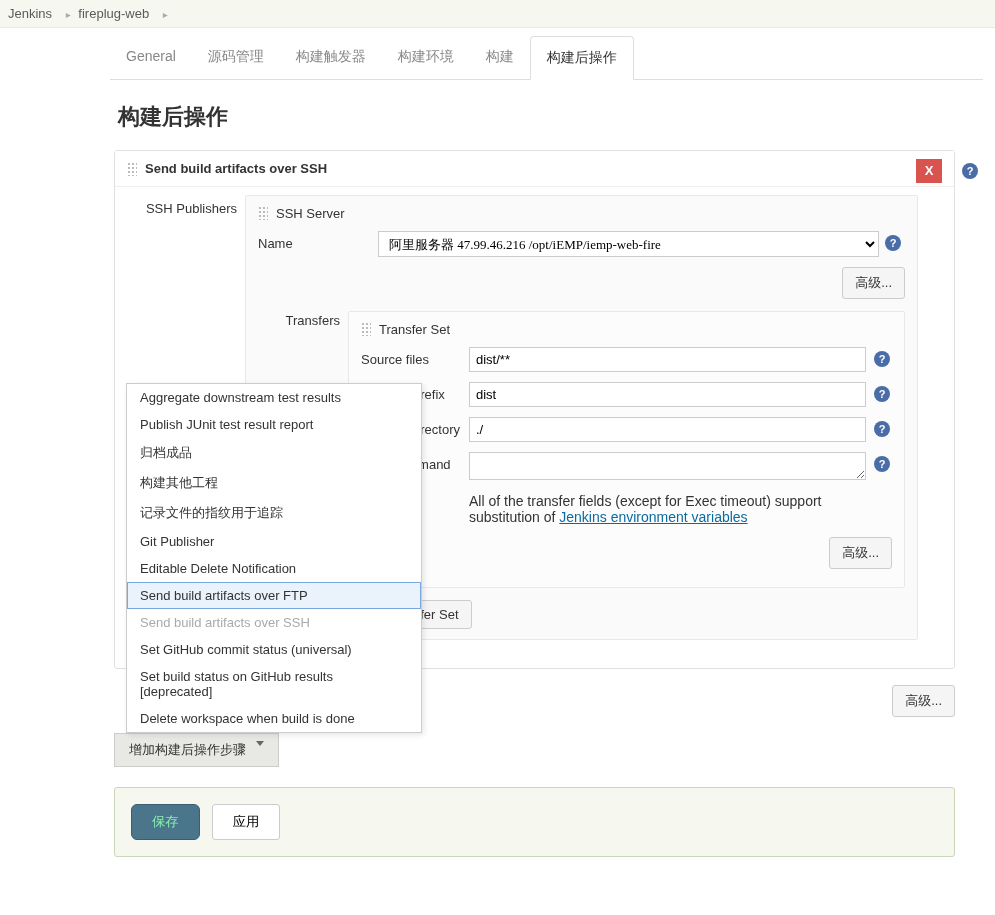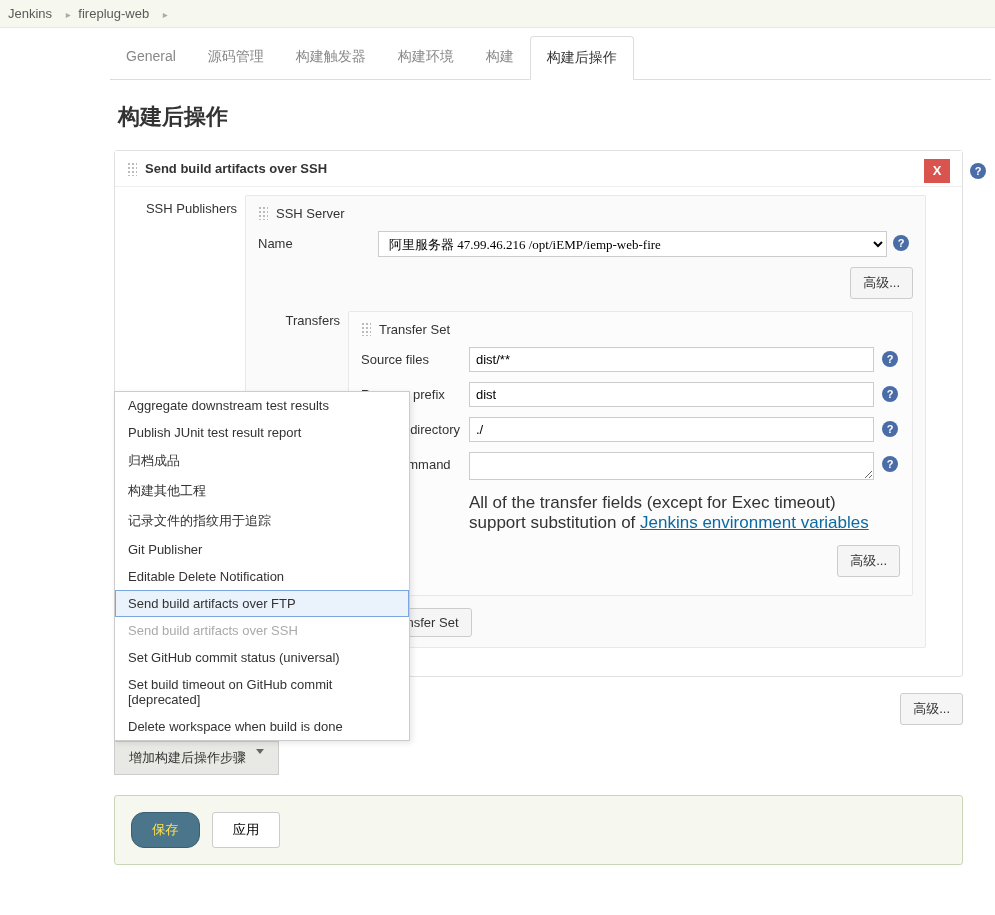--- a/index.html
+++ b/index.html
@@ -1,20 +1,20 @@
 <!DOCTYPE html>
 <html><head>
 <meta charset="utf-8">
 <style>
 *{box-sizing:border-box;margin:0;padding:0}
 body{font-family:"Helvetica Neue",Helvetica,Arial,sans-serif;font-size:13px;color:#333;background:#fff;width:995px}
 .breadcrumb{background:#f6f8ef;border-bottom:1px solid #e8e8e8;padding:6px 8px;font-size:13px}
 .breadcrumb span{color:#5a5a5a;margin-right:6px}
 .breadcrumb .chev{color:#aaa;margin:0 4px;font-size:10px}
-.content{padding:0 4px 0 110px}
+.content{padding:0 12px 0 110px}
 .tabs{border-bottom:1px solid #ddd;display:flex;margin-top:8px}
 .tab{padding:12px 16px;color:#888;font-size:14px;cursor:pointer}
 .tab.active{color:#333;border:1px solid #ddd;border-bottom:1px solid #fff;border-radius:4px 4px 0 0;margin-bottom:-1px;background:#fff}
 h2.page-title{font-size:22px;font-weight:bold;margin:22px 0 18px 8px}
 .config-block{border:1px solid #e0e0e0;border-radius:3px;margin:0 28px 16px 4px;position:relative;padding:0}
 .block-header{background:#fff;padding:10px 12px;display:flex;align-items:center;font-weight:bold;border-bottom:1px solid #eee}
 .drag-dots{width:10px;height:14px;margin-right:8px;background-image:radial-gradient(circle,#bbb 1px,transparent 1px);background-size:4px 4px}
 .close-x{position:absolute;right:12px;top:8px;background:#d9534f;color:#fff;width:26px;height:24px;text-align:center;line-height:24px;font-weight:bold;cursor:pointer;font-size:13px}
 .help-ic{display:inline-block;width:16px;height:16px;border-radius:50%;background:#4a6da7;color:#fff;text-align:center;line-height:16px;font-size:11px;font-weight:bold;cursor:pointer}
 .help-top{position:absolute;right:-24px;top:12px}
@@ -28,33 +28,33 @@
 .row-field{flex:1;position:relative;padding-right:26px}
 .row-field input,.row-field textarea,.row-field select{width:100%;padding:4px 6px;border:1px solid #ccc;font-size:13px;font-family:Liberation Serif, serif}
 .row-field select{height:26px;background:#fff}
 .row .help-ic{position:absolute;right:4px;top:4px}
 .btn{display:inline-block;padding:6px 12px;border:1px solid #ccc;background:#f5f5f5;border-radius:3px;cursor:pointer;font-size:13px;color:#333}
 .btn-right{float:right;margin-bottom:8px}
 .transfers-label{width:90px;padding:2px 8px 0 0;text-align:right}
 .transfers-wrap{display:flex;margin-top:4px}
 .transfer-set{flex:1}
 .transfer-box{border:1px solid #e8e8e8;background:#fcfcfc;padding:10px 12px;border-radius:2px;position:relative}
-.note{font-size:17px;color:#333;margin:8px 0 12px 0;padding-right:26px}
+.note{font-size:14px;color:#333;margin:8px 0 12px 0;padding-right:26px}
 .note a{color:#0b6aa2;text-decoration:underline}
 .add-ts-btn{margin-top:12px}
 .adv-bottom{text-align:right;margin:16px 28px 16px 0}
 .dropdown-menu{position:absolute;background:#fff;border:1px solid #ccc;width:296px;box-shadow:2px 2px 6px rgba(0,0,0,0.1);z-index:10}
 .dropdown-menu .item{padding:5px 12px;font-size:13px;cursor:pointer;border:1px solid transparent}
 .dropdown-menu .item.sel{border:1px solid #7aa7e0;background:#eaf2fb}
 .dropdown-menu .item.disabled{color:#aaa}
 .add-step-wrap{margin:8px 0 20px 4px;position:relative;height:34px}
 .add-step-btn{padding:7px 14px;border:1px solid #ccc;background:#e8e8e4;font-size:13px;cursor:pointer;display:inline-flex;align-items:flex-start}
 .caret{margin-left:10px;border-top:5px solid #666;border-left:4px solid transparent;border-right:4px solid transparent}
 .footer{border:1px solid #c9d6b8;background:#f6f8ef;border-radius:3px;padding:16px;margin:0 28px 20px 4px;display:flex;gap:12px}
-.btn-primary{background:#4b758b;color:#fde047;border:1px solid #3a5e72;padding:8px 20px;border-radius:13px;cursor:pointer}
+.btn-primary{background:#4b758b;color:#86efac;border:1px solid #3a5e72;padding:8px 20px;border-radius:6px;cursor:pointer}
 .btn-secondary{background:#fff;border:1px solid #ccc;padding:8px 20px;border-radius:3px;cursor:pointer}
 .clearfix::after{content:"";display:table;clear:both}
 .t-row{display:flex;margin-bottom:10px;position:relative}
 .t-label{width:108px;padding-top:5px}
 .t-field{flex:1;position:relative;padding-right:26px}
 .t-field input,.t-field textarea{width:100%;padding:4px 6px;border:1px solid #ccc;font-size:13px;font-family:Liberation Sans, sans-serif}
 .t-field textarea{height:28px}
 .t-row .help-ic{position:absolute;right:2px;top:4px}
 </style>
 </head>
@@ -146,32 +146,32 @@
             </div>
           </div>
         </div>
       </div>
     </div>
   </div>
 
   <div class="adv-bottom"><span class="btn">高级...</span></div>
 
   <div class="add-step-wrap">
-    <div class="dropdown-menu" style="bottom:34px;left:0">
+    <div class="dropdown-menu" style="bottom:34px;left:12px">
       <div class="item">Aggregate downstream test results</div>
       <div class="item">Publish JUnit test result report</div>
       <div class="item">归档成品</div>
       <div class="item">构建其他工程</div>
       <div class="item">记录文件的指纹用于追踪</div>
       <div class="item">Git Publisher</div>
       <div class="item">Editable Delete Notification</div>
       <div class="item sel">Send build artifacts over FTP</div>
       <div class="item disabled">Send build artifacts over SSH</div>
       <div class="item">Set GitHub commit status (universal)</div>
-      <div class="item">Set build timeout on GitHub commit [deprecated]</div>
+      <div class="item">Set build status on GitHub results [deprecated]</div>
       <div class="item">Delete workspace when build is done</div>
     </div>
     <div class="add-step-btn">
       <span>增加构建后操作步骤</span>
       <span class="caret"></span>
     </div>
   </div>
 
   <div class="footer">
     <button class="btn-primary">保存</button>

